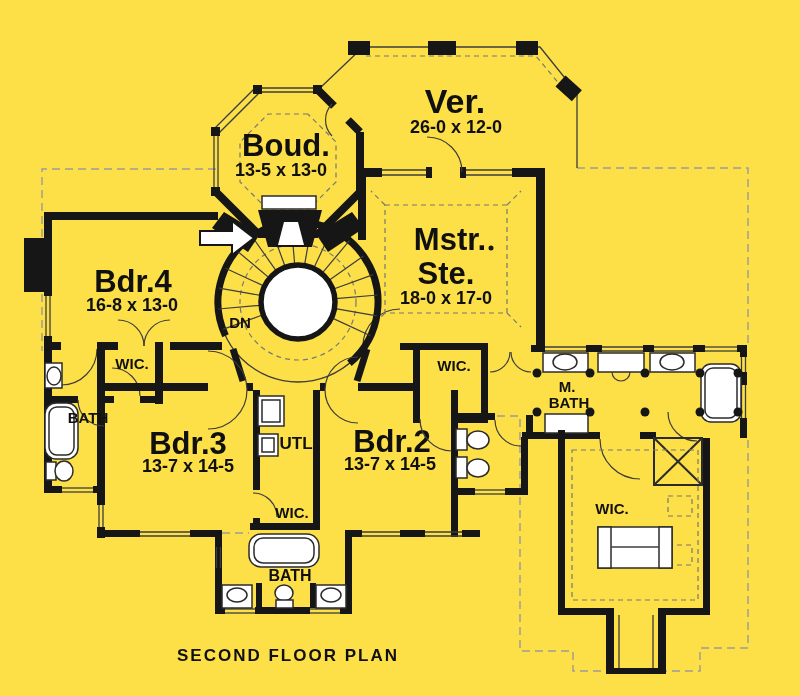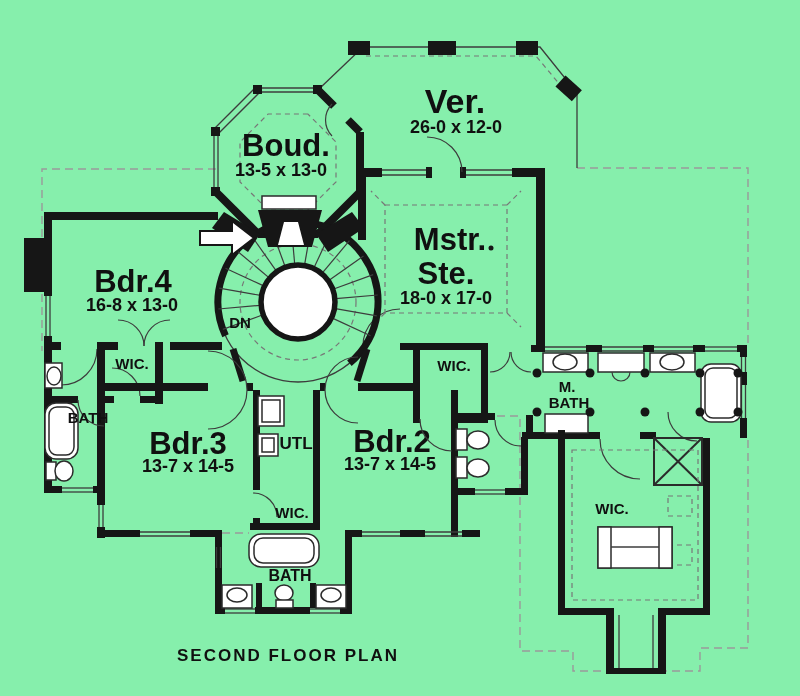--- a/index.html
+++ b/index.html
@@ -1,16 +1,16 @@
 <!DOCTYPE html>
 <html><head>
 <meta charset="utf-8">
 <style>
   html,body{margin:0;padding:0;background:#ffffff;}
-  .page{width:800px;height:696px;background:#86efac;position:relative;font-family:"Liberation Sans",sans-serif;}
+  .page{width:800px;height:696px;background:#fde047;position:relative;font-family:"Liberation Sans",sans-serif;}
   svg{display:block;}
   .wall{fill:#161616;stroke:none;}
   .thin{stroke:#3c3c3c;stroke-width:1.3;fill:none;}
   .thin2{stroke:#2b2b2b;stroke-width:2;fill:none;}
   .dash{stroke:#9a9a9a;stroke-width:1.4;fill:none;stroke-dasharray:8 5;}
   .dashdark{stroke:#777;stroke-width:1.2;fill:none;stroke-dasharray:5 4;}
   .fix{stroke:#2b2b2b;stroke-width:1.5;fill:#ffffff;}
   .arc{stroke:#3c3c3c;stroke-width:1.2;fill:none;}
   .tread{stroke:#3c3c3c;stroke-width:1.2;}
   text{fill:#101010;font-family:"Liberation Sans",sans-serif;font-weight:bold;}

